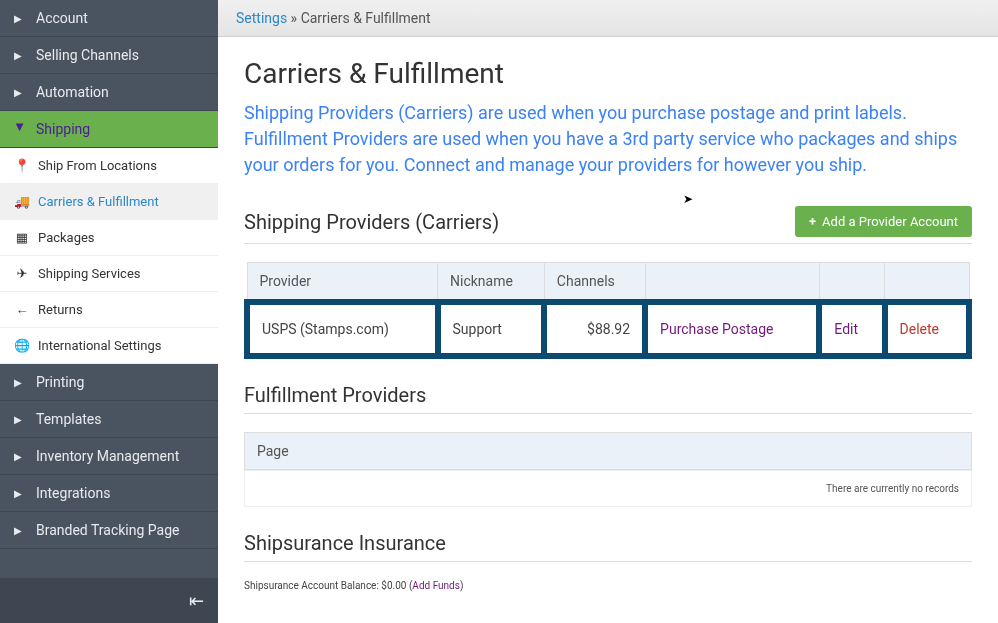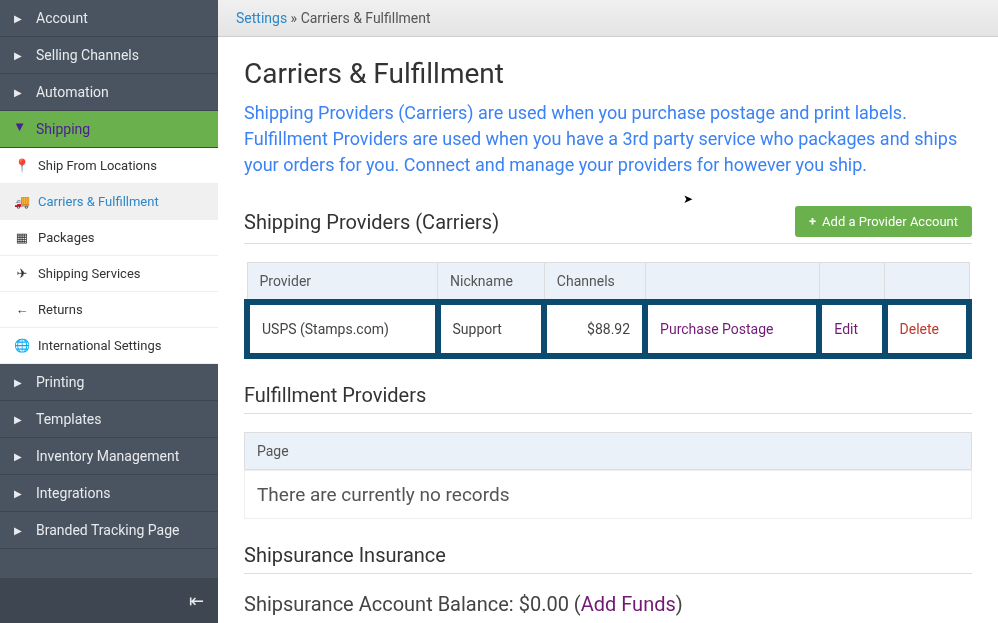--- a/index.html
+++ b/index.html
@@ -22,23 +22,23 @@
 .section-head{display:flex;justify-content:space-between;align-items:center;border-bottom:1px solid #ddd;padding-bottom:6px;margin-bottom:18px}
 h2{font-size:20px;font-weight:400;color:#333}
 .btn-green{background:#6ab04c;color:#fff;border:none;padding:8px 14px;font-size:13px;border-radius:3px;cursor:pointer;display:flex;align-items:center;gap:6px}
 .btn-green .plus{font-weight:bold}
 table{width:100%;border-collapse:collapse;margin-top:12px;font-size:14px}
 th{background:#eaf1f8;text-align:left;padding:10px 12px;font-weight:400;color:#555;border:1px solid #ddd}
 td{padding:16px 12px;border:6px solid #0c4a6e;color:#444}
 td.balance{text-align:right}
 a.link{color:#701a75;text-decoration:none;cursor:pointer}
 a.del{color:#c0392b;text-decoration:none;cursor:pointer}
-.empty{text-align:left;padding:12px;font-size:19px;color:#555;border:1px solid #eee}
+.empty{text-align:right;padding:12px;font-size:10px;color:#555;border:1px solid #eee}
 .section{margin-bottom:24px}
-.insurance-text{font-size:20px;color:#444;margin-top:2px}
+.insurance-text{font-size:10px;color:#444;margin-top:2px}
 .cursor{position:absolute;left:683px;top:192px;font-size:12px;color:#000;pointer-events:none}
 </style>
 </head>
 <body>
 
 <div class="sidebar">
   <div class="nav-item">
       <span class="chev">▶</span>
       <span>Account</span>
     </div>

